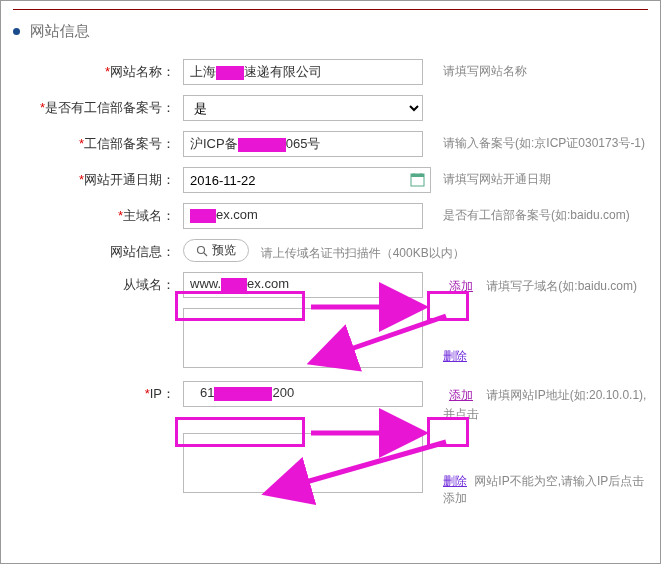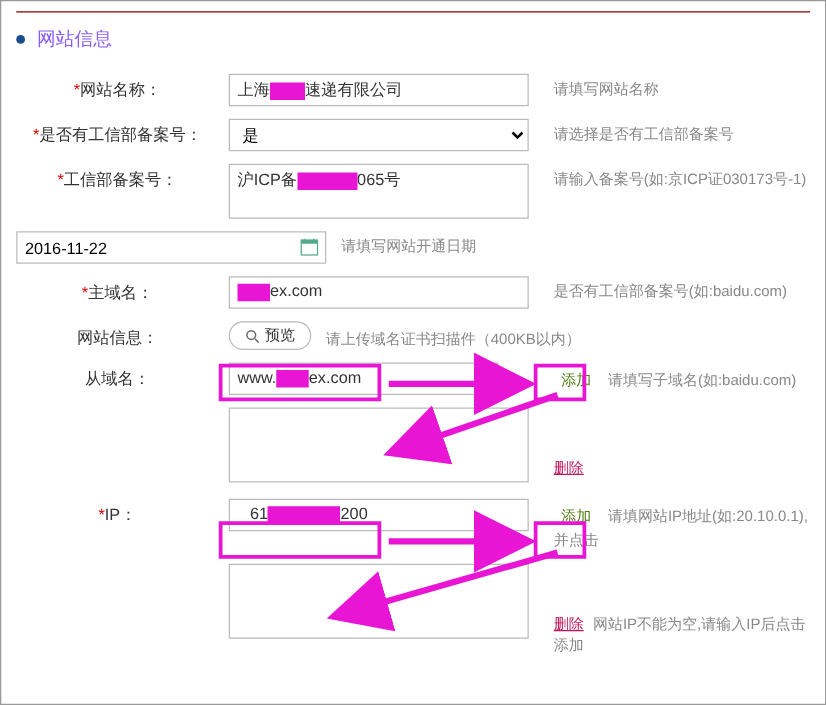--- a/index.html
+++ b/index.html
@@ -1,31 +1,31 @@
 <!DOCTYPE html>
 <html><head>
 <meta charset="utf-8">
 <style>
 *{box-sizing:border-box;margin:0;padding:0}
 body{font-family:Arial,"Microsoft YaHei",sans-serif;font-size:13px;color:#333;background:#fff;width:661px;height:564px;position:relative;border:1px solid #999;padding:8px 12px}
 .section-header{border-top:1px solid #800;padding-top:12px;margin-bottom:18px}
 .bullet{display:inline-block;width:7px;height:7px;border-radius:50%;background:#1a4b8c;vertical-align:middle;margin-right:6px}
-.section-title{font-size:15px;color:#8b5cf6;font-weight:normal;vertical-align:middle}
+.section-title{font-size:15px;color:#737373;font-weight:normal;vertical-align:middle}
 .form-row{display:flex;align-items:flex-start;margin-bottom:10px}
-.label-col{width:170px;text-align:center;padding-right:8px;padding-top:4px;color:#333}
+.label-col{width:170px;text-align:right;padding-right:8px;padding-top:4px;color:#333}
 .req{color:#d00}
 .input-col{width:250px}
 .hint-col{flex:1;padding-left:10px;color:#888;padding-top:4px;font-size:12px}
 input[type=text],select{width:248px;height:26px;border:1px solid #bbb;padding:0 6px;font-size:13px;background:#fff}
 select{width:240px}
 .date-wrap{position:relative;display:inline-block}
 .date-icon{position:absolute;right:6px;top:5px;width:15px;height:15px}
 .preview-btn{display:inline-flex;align-items:center;border:1px solid #bbb;border-radius:12px;padding:2px 12px;background:#fff;cursor:pointer;font-size:12px}
-.add-btn{display:inline-block;padding:2px 6px;color:#4d7c0f;cursor:pointer}
-.del-btn{text-decoration:underline;color:#be185d;cursor:pointer}
+.add-btn{display:inline-block;padding:2px 6px;text-decoration:underline;color:#a21caf;cursor:pointer}
+.del-btn{text-decoration:underline;color:#6d28d9;cursor:pointer}
 .listbox{width:240px;height:60px;border:1px solid #bbb;background:#fff;overflow-y:scroll;resize:none;font-size:13px;padding:4px}
 .redact{display:inline-block;background:#e815d4;height:14px;vertical-align:middle}
 .hl-box{position:absolute;border:3px solid #e815d4;pointer-events:none}
 .arrow{position:absolute;pointer-events:none}
 .arrow svg{overflow:visible}
 .mag{display:inline-block;width:12px;height:12px;margin-right:4px}
 </style>
 </head>
 <body>
 
@@ -44,34 +44,34 @@
   <div class="hint-col">请填写网站名称</div>
 </div>
 
 <div class="form-row">
   <div class="label-col"><span class="req">*</span><span>是否有工信部备案号：</span></div>
   <div class="input-col">
     <select>
       <option>是</option>
     </select>
   </div>
-  <div class="hint-col">请选择是否有工信部备案号</div>
 </div>
 
 <div class="form-row">
   <div class="label-col"><span class="req">*</span><span>工信部备案号：</span></div>
   <div class="input-col">
-    <div style="width:240px;height:44px;border:1px solid #bbb;padding:3px 6px;background:#fff">
+    <div style="width:240px;height:26px;border:1px solid #bbb;padding:3px 6px;background:#fff">
       <span>沪ICP备</span><span class="redact" style="width:48px"></span><span>065号</span>
     </div>
   </div>
   <div class="hint-col">请输入备案号(如:京ICP证030173号-1)</div>
 </div>
 
 <div class="form-row">
+  <div class="label-col"><span class="req">*</span><span>网站开通日期：</span></div>
   <div class="input-col">
     <div class="date-wrap">
       <input type="text" value="2016-11-22" style="">
       <span class="date-icon">
         <svg width="15" height="15" viewBox="0 0 15 15">
             <rect x="1" y="2" width="13" height="12" fill="#fff" stroke="#5a8"></rect>
             <rect x="1" y="2" width="13" height="3" fill="#5a8"></rect>
             <line x1="4" y1="1" x2="4" y2="4" stroke="#5a8"></line>
             <line x1="11" y1="1" x2="11" y2="4" stroke="#5a8"></line>
           </svg>
@@ -101,21 +101,21 @@
           </svg></span>
       <span>预览</span>
     </span>
     <span style="color:#888;margin-left:8px;font-size:12px">请上传域名证书扫描件（400KB以内）</span>
   </div>
 </div>
 
 <div class="form-row">
   <div class="label-col"><span>从域名：</span></div>
   <div class="input-col">
-    <div style="width:216px;height:26px;border:1px solid #bbb;padding:3px 6px;background:#fff">
+    <div style="width:240px;height:26px;border:1px solid #bbb;padding:3px 6px;background:#fff">
       <span>www.</span><span class="redact" style="width:26px"></span><span>ex.com</span>
     </div>
   </div>
   <div class="hint-col">
     <span class="add-btn">添加</span>
     <span style="margin-left:4px">请填写子域名(如:baidu.com)</span>
   </div>
 </div>
 <div class="form-row">
   <div class="label-col"></div>

